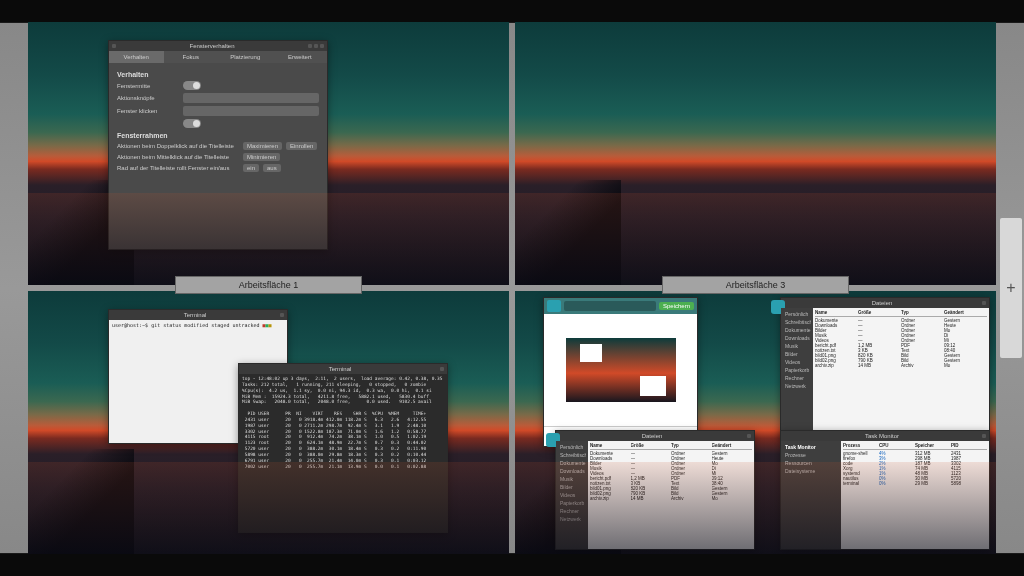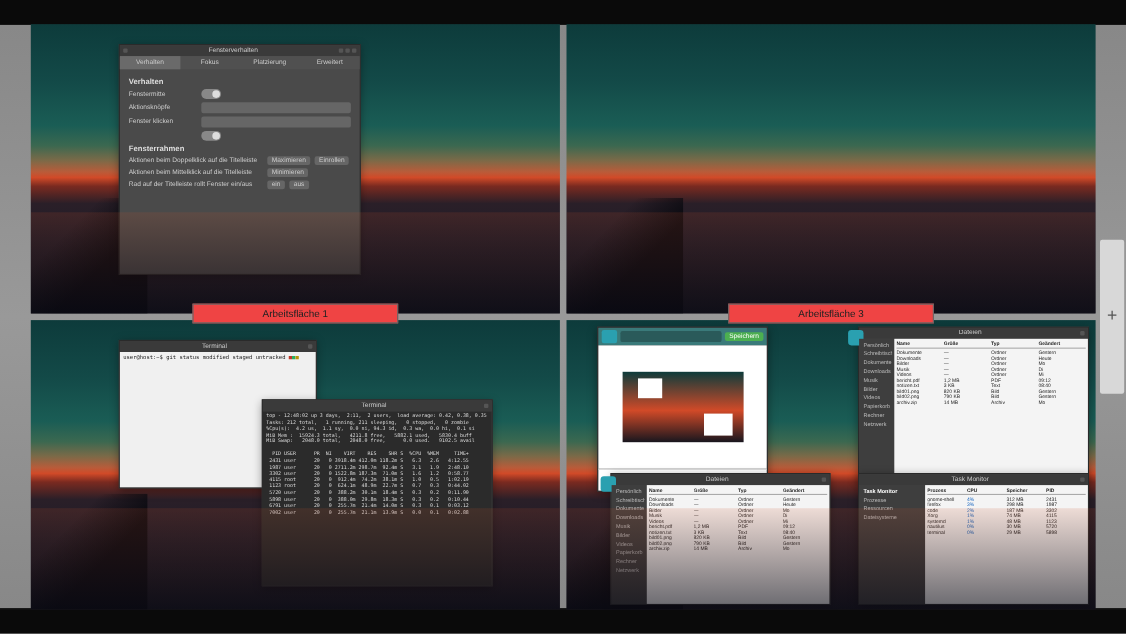--- a/index.html
+++ b/index.html
@@ -47,21 +47,21 @@
   }
   .labels {
     position: absolute;
     top: calc(22px + (576px - 44px)/2 - 3px - 9px);
     left: 28px; right: 28px; height: 18px;
     display: grid; grid-template-columns: 1fr 1fr; gap: 6px;
     pointer-events: none;
   }
   .labels > div { display:flex; justify-content:center; pointer-events:auto; }
   .label-box {
-    background: #ef4444; color:#222;
+    background: #a3a3a3; color:#222;
     font-size: 9px; padding: 3px 63px;
     border: 1px solid #666;
   }
 
   
   .add-ws {
     position: absolute;
     right: 2px; top: 50%; transform: translateY(-50%);
     width: 22px; height: 140px;
     background: #d8d8d8; border-radius: 2px;

